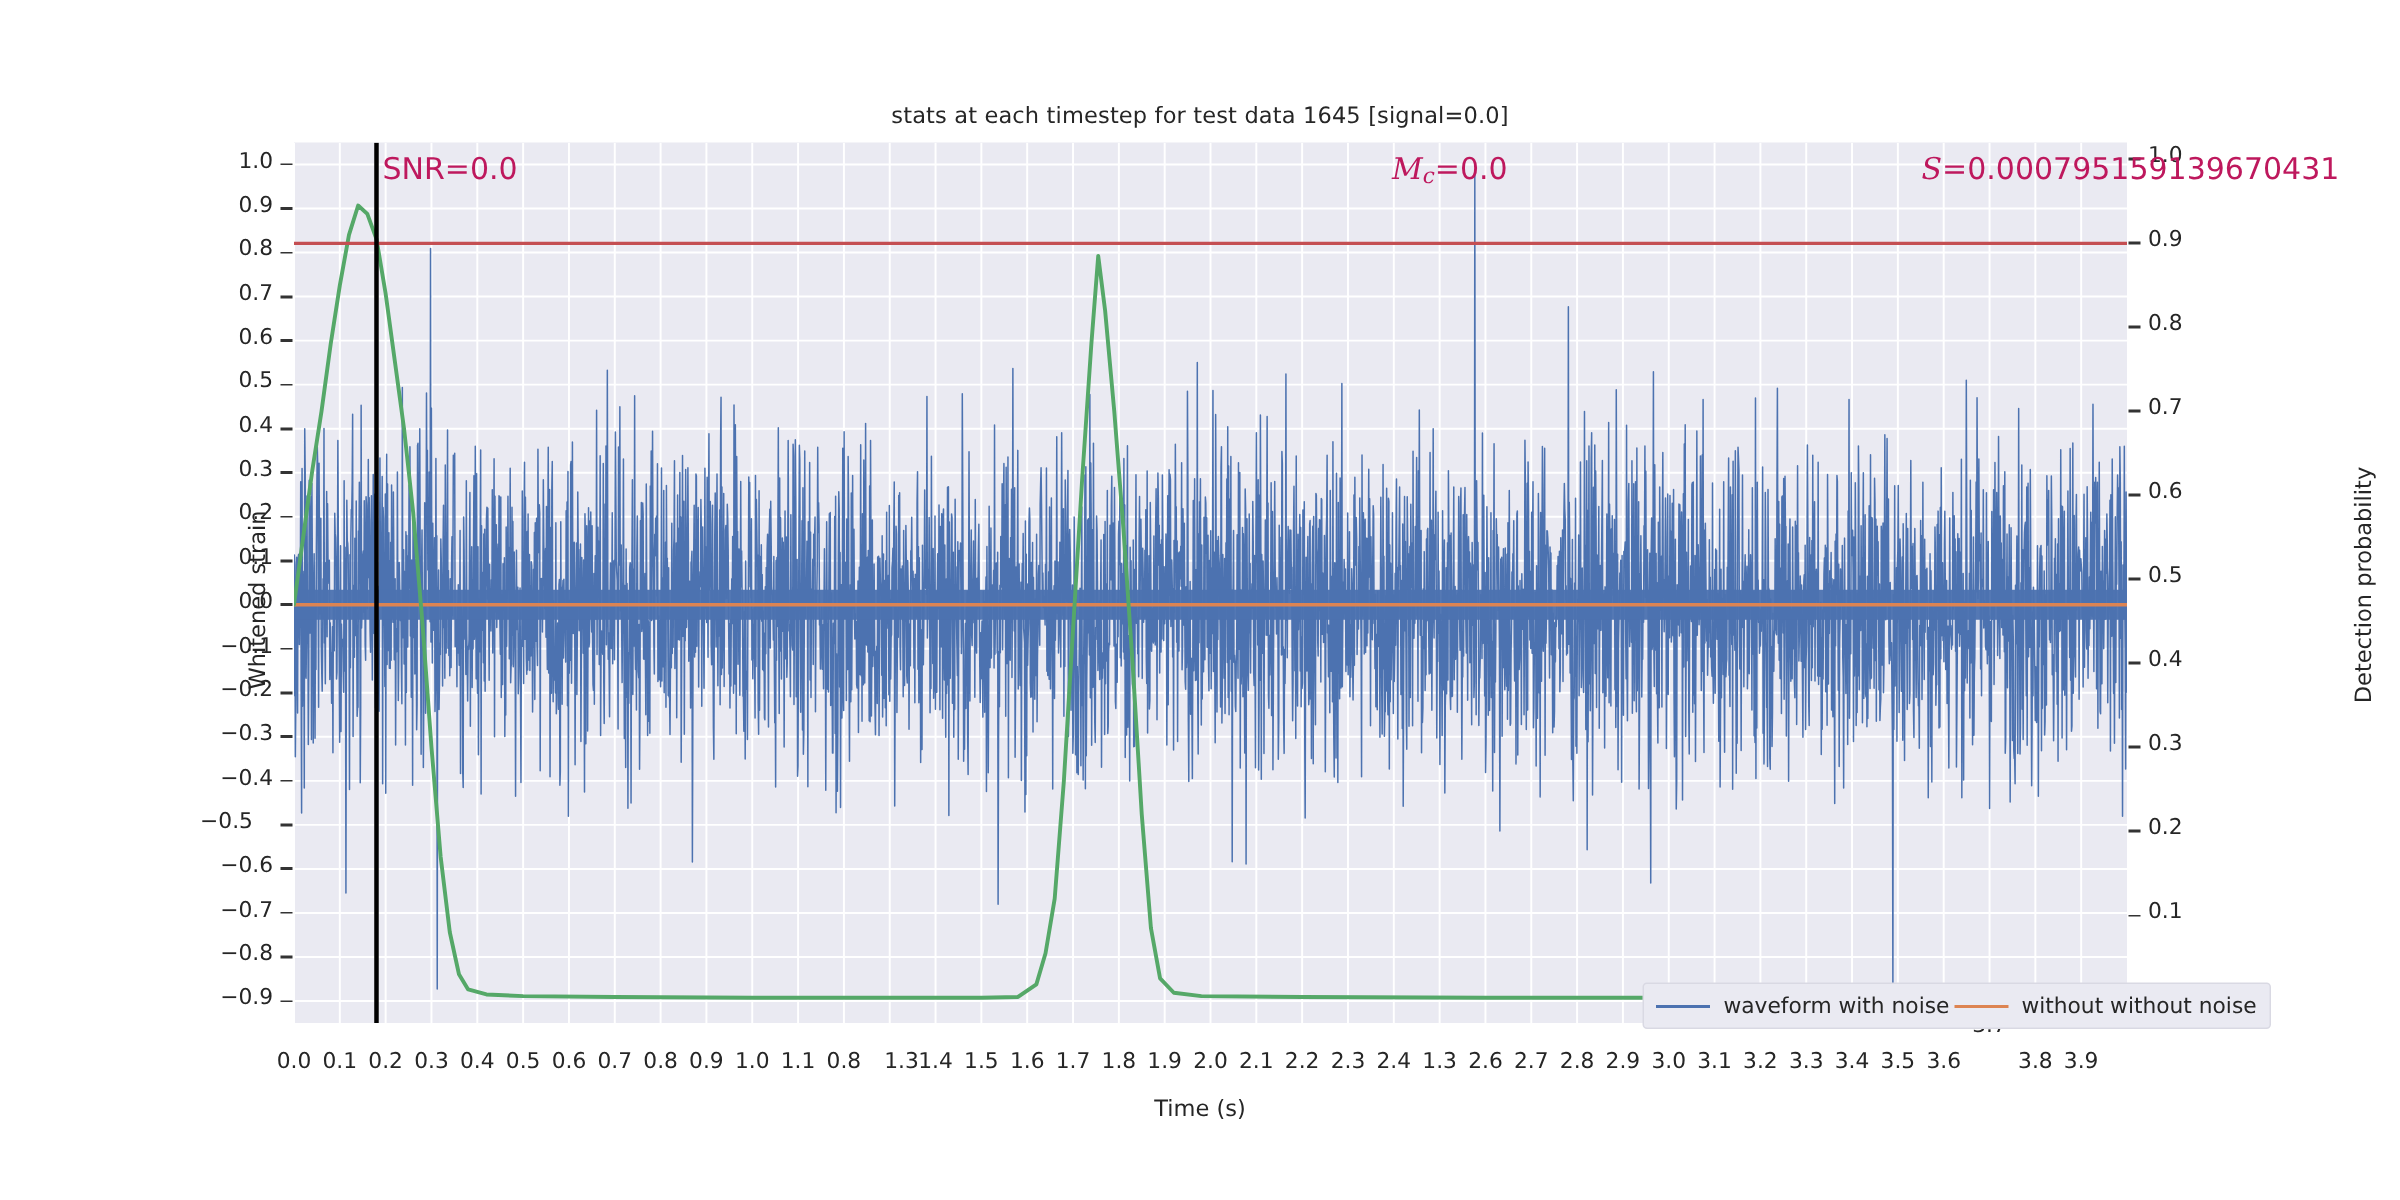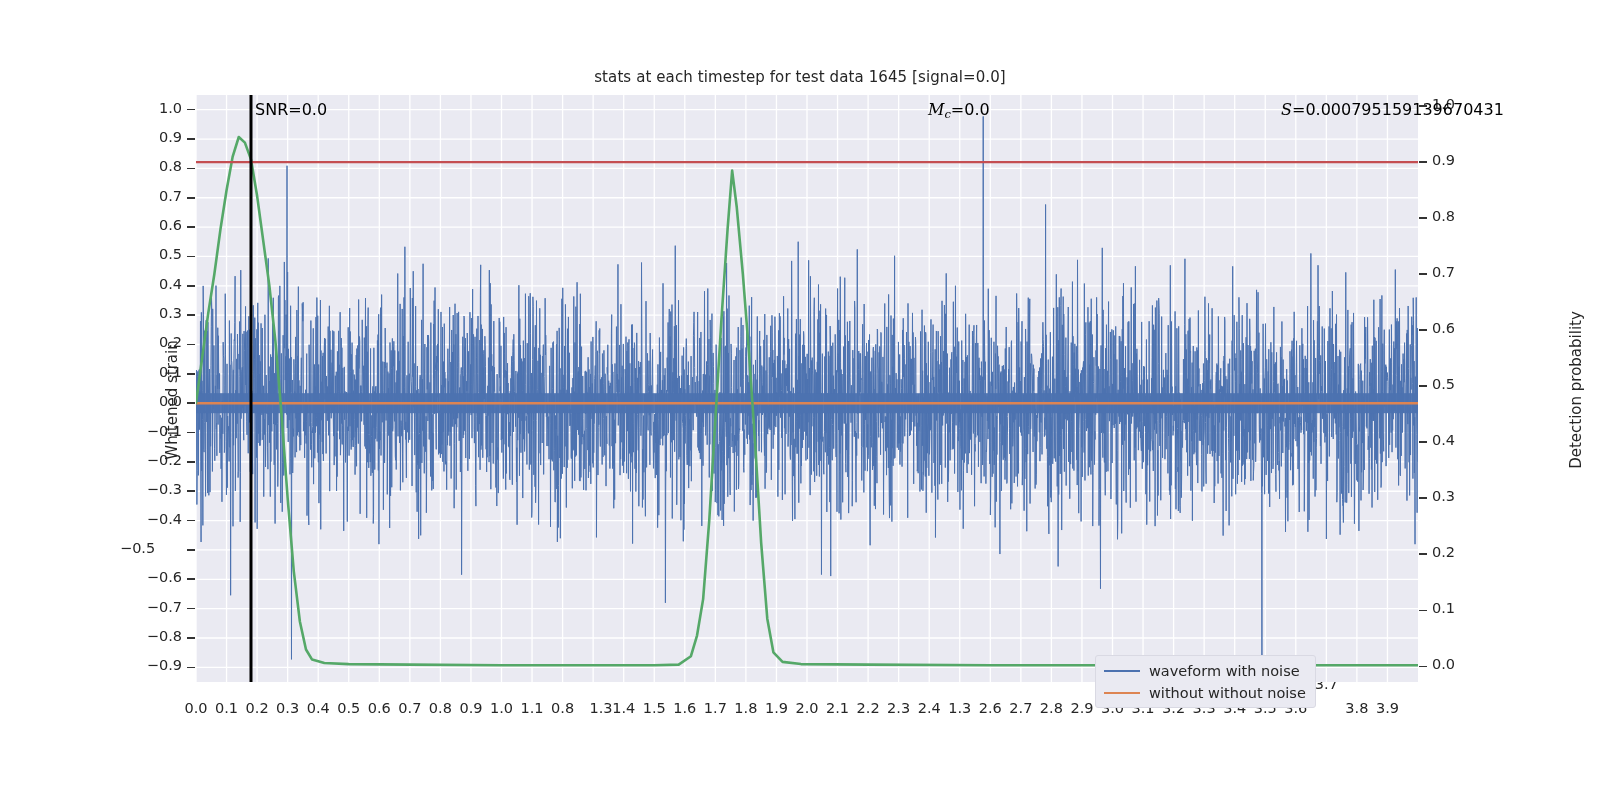--- a/index.html
+++ b/index.html
@@ -83,41 +83,41 @@
     position: absolute;
     left: 0; top: 730px;
     width: 1600px;
     text-align: center;
     font-size: 15px;
     color: #262626;
   }
   
   .annotation {
     position: absolute;
-    font-size: 16px;
-    color: #000000;
+    font-size: 20px;
+    color: #be185d;
     white-space: nowrap;
   }
   #ann-snr { left: 255px; top: 100px; }
   #ann-mc  { left: 928px; top: 100px; }
   #ann-s   { left: 1281px; top: 100px; }
   .mathvar { font-style: italic; font-family: "DejaVu Serif", "Liberation Serif", serif; }
   .mathsub { font-style: italic; font-family: "DejaVu Serif", "Liberation Serif", serif;
              font-size: 0.72em; vertical-align: -0.22em; }
   
   #legend {
     position: absolute;
     left: 1095px;
     top: 655px;
     background: #eaeaf2;
     border: 1px solid #d9d9e3;
     border-radius: 3px;
     padding: 5px 9px 5px 8px;
     display: flex;
-    flex-direction: column;
+    flex-direction: row;
     gap: 3px;
   }
   .legend-row {
     display: flex;
     align-items: center;
     gap: 9px;
     height: 19px;
   }
   .legend-swatch {
     width: 36px;
@@ -133,20 +133,21 @@
 </style>
 </head>
 <body>
 
 <div id="figure">
 
   <div id="chart-title">stats at each timestep for test data 1645 [signal=0.0]</div>
 
   <div id="ylabel-left">Whitened strain</div>
   <div id="ylabel-right">Detection probability</div>
+  <div id="xlabel">Time (s)</div>
 
   <div id="ticks-layer">
       <div class="tick-label ytick-left" style="left: 120px; width: 62px; top: 99.675px; text-align: right;">1.0</div>
       <div class="tickmark" style="left: 187px; top: 108.875px; width: 8px; height: 1.6px;"></div>
       <div class="tick-label ytick-left" style="left: 120px; width: 62px; top: 129.025px; text-align: right;">0.9</div>
       <div class="tickmark" style="left: 187px; top: 138.225px; width: 8px; height: 1.6px;"></div>
       <div class="tick-label ytick-left" style="left: 120px; width: 62px; top: 158.375px; text-align: right;">0.8</div>
       <div class="tickmark" style="left: 187px; top: 167.575px; width: 8px; height: 1.6px;"></div>
       <div class="tick-label ytick-left" style="left: 120px; width: 62px; top: 187.725px; text-align: right;">0.7</div>
       <div class="tickmark" style="left: 187px; top: 196.925px; width: 8px; height: 1.6px;"></div>
@@ -165,21 +166,21 @@
       <div class="tick-label ytick-left" style="left: 120px; width: 62px; top: 393.175px; text-align: right;">0.0</div>
       <div class="tickmark" style="left: 187px; top: 402.375px; width: 8px; height: 1.6px;"></div>
       <div class="tick-label ytick-left" style="left: 120px; width: 62px; top: 422.525px; text-align: right;">−0.1</div>
       <div class="tickmark" style="left: 187px; top: 431.725px; width: 8px; height: 1.6px;"></div>
       <div class="tick-label ytick-left" style="left: 120px; width: 62px; top: 451.875px; text-align: right;">−0.2</div>
       <div class="tickmark" style="left: 187px; top: 461.075px; width: 8px; height: 1.6px;"></div>
       <div class="tick-label ytick-left" style="left: 120px; width: 62px; top: 481.225px; text-align: right;">−0.3</div>
       <div class="tickmark" style="left: 187px; top: 490.425px; width: 8px; height: 1.6px;"></div>
       <div class="tick-label ytick-left" style="left: 120px; width: 62px; top: 510.575px; text-align: right;">−0.4</div>
       <div class="tickmark" style="left: 187px; top: 519.775px; width: 8px; height: 1.6px;"></div>
-      <div class="tick-label ytick-left" style="left: 120px; width: 62px; top: 539.925px; text-align: left;">−0.5</div>
+      <div class="tick-label ytick-left" style="left: 120px; width: 62px; top: 539.925px; text-align: center;">−0.5</div>
       <div class="tickmark" style="left: 187px; top: 549.125px; width: 8px; height: 1.6px;"></div>
       <div class="tick-label ytick-left" style="left: 120px; width: 62px; top: 569.275px; text-align: right;">−0.6</div>
       <div class="tickmark" style="left: 187px; top: 578.475px; width: 8px; height: 1.6px;"></div>
       <div class="tick-label ytick-left" style="left: 120px; width: 62px; top: 598.625px; text-align: right;">−0.7</div>
       <div class="tickmark" style="left: 187px; top: 607.825px; width: 8px; height: 1.6px;"></div>
       <div class="tick-label ytick-left" style="left: 120px; width: 62px; top: 627.975px; text-align: right;">−0.8</div>
       <div class="tickmark" style="left: 187px; top: 637.175px; width: 8px; height: 1.6px;"></div>
       <div class="tick-label ytick-left" style="left: 120px; width: 62px; top: 657.325px; text-align: right;">−0.9</div>
       <div class="tickmark" style="left: 187px; top: 666.525px; width: 8px; height: 1.6px;"></div>
       <div class="tick-label ytick-right" style="left: 1432px; top: 96.2023px;">1.0</div>

